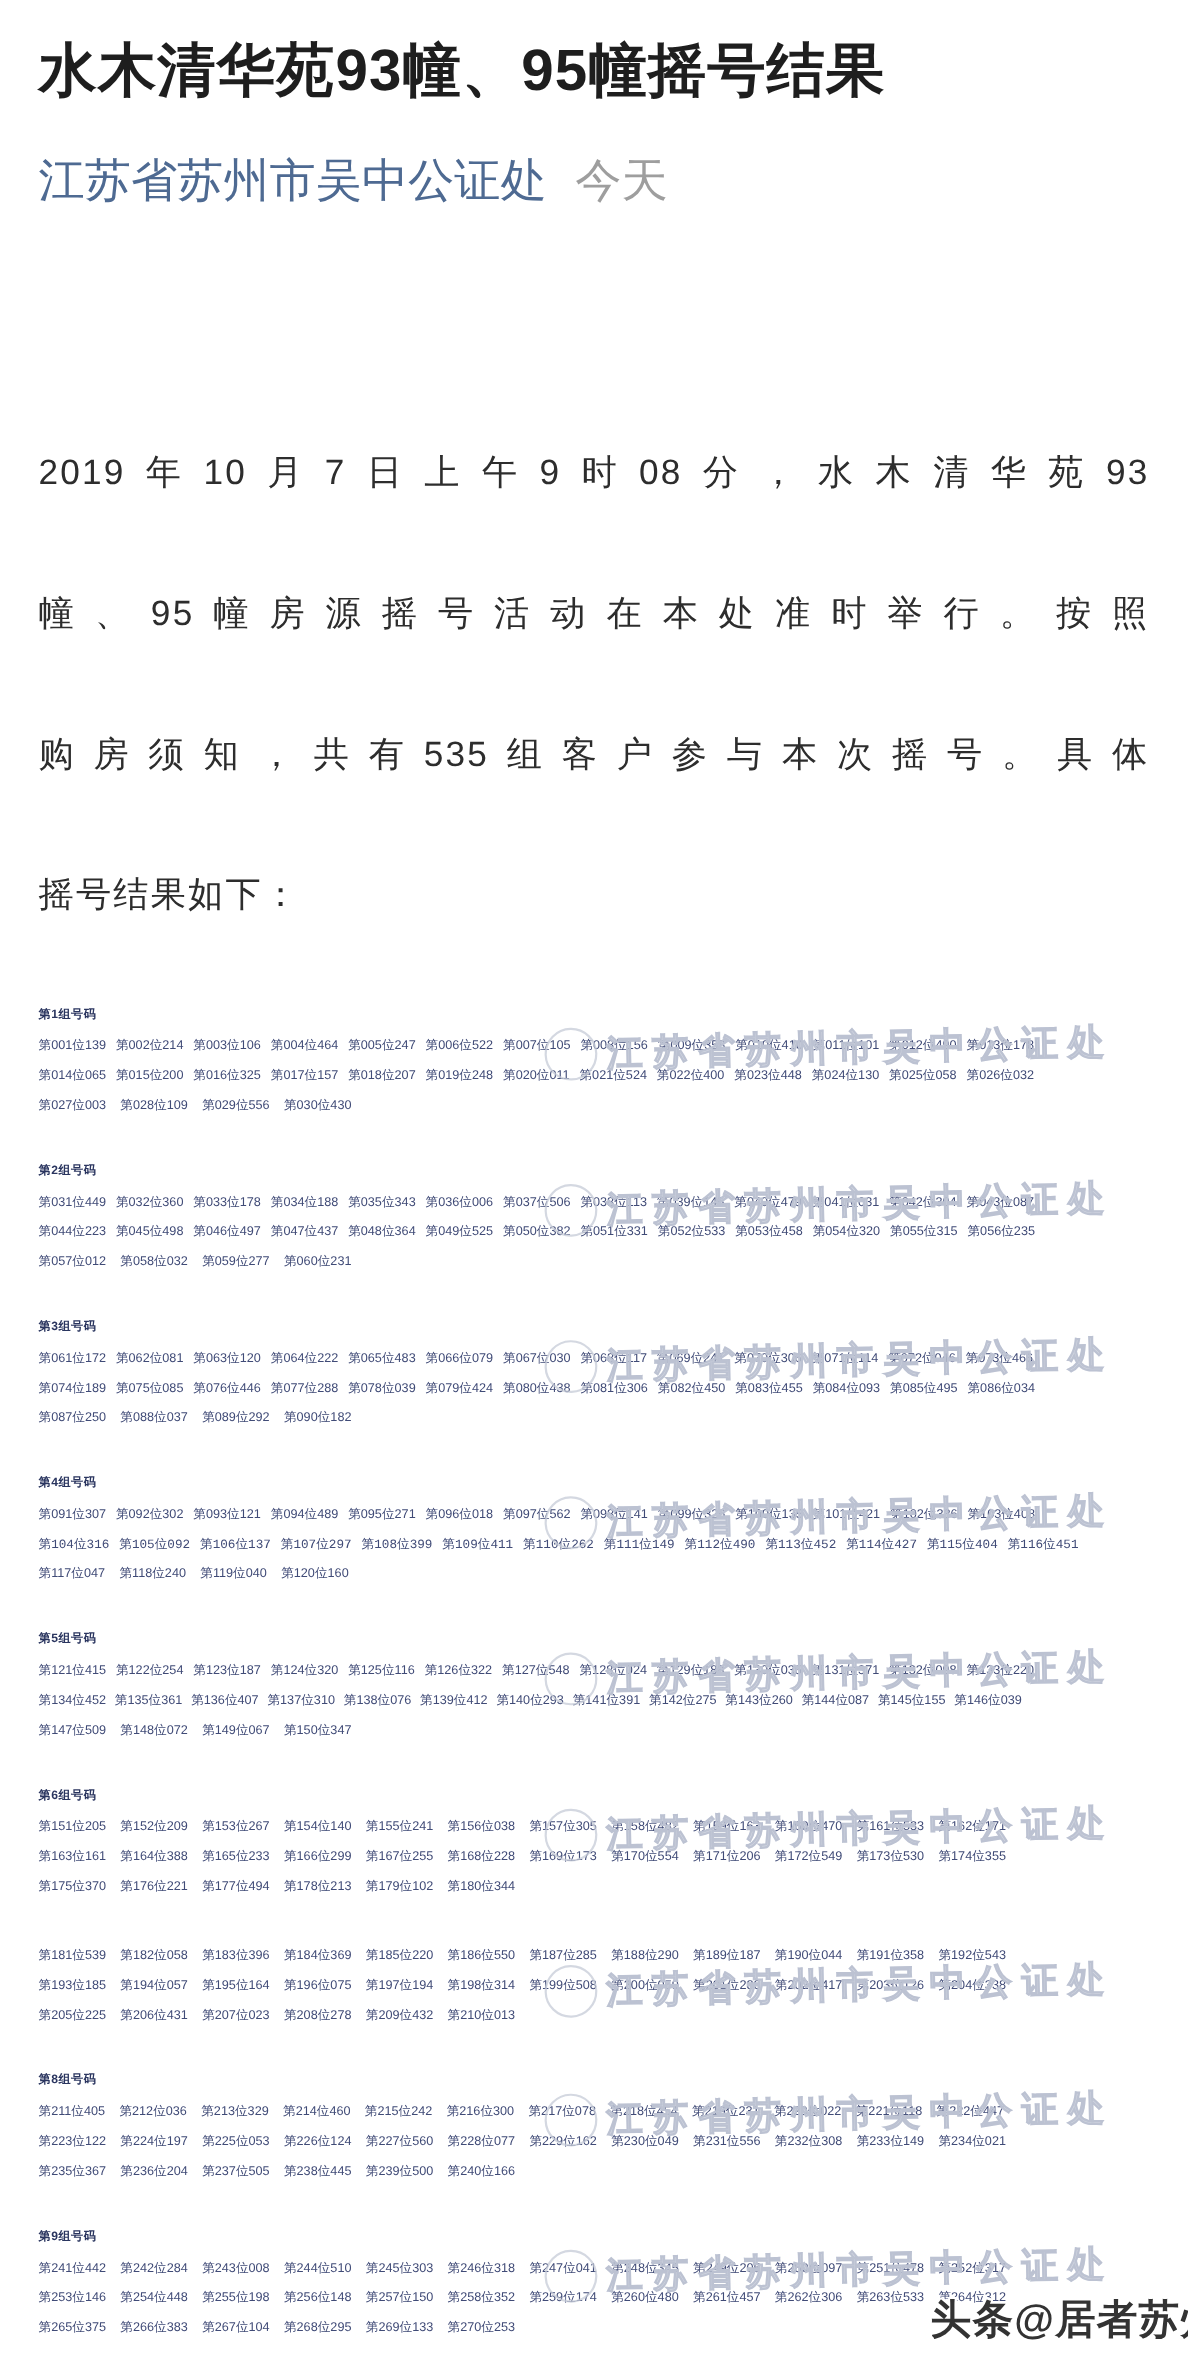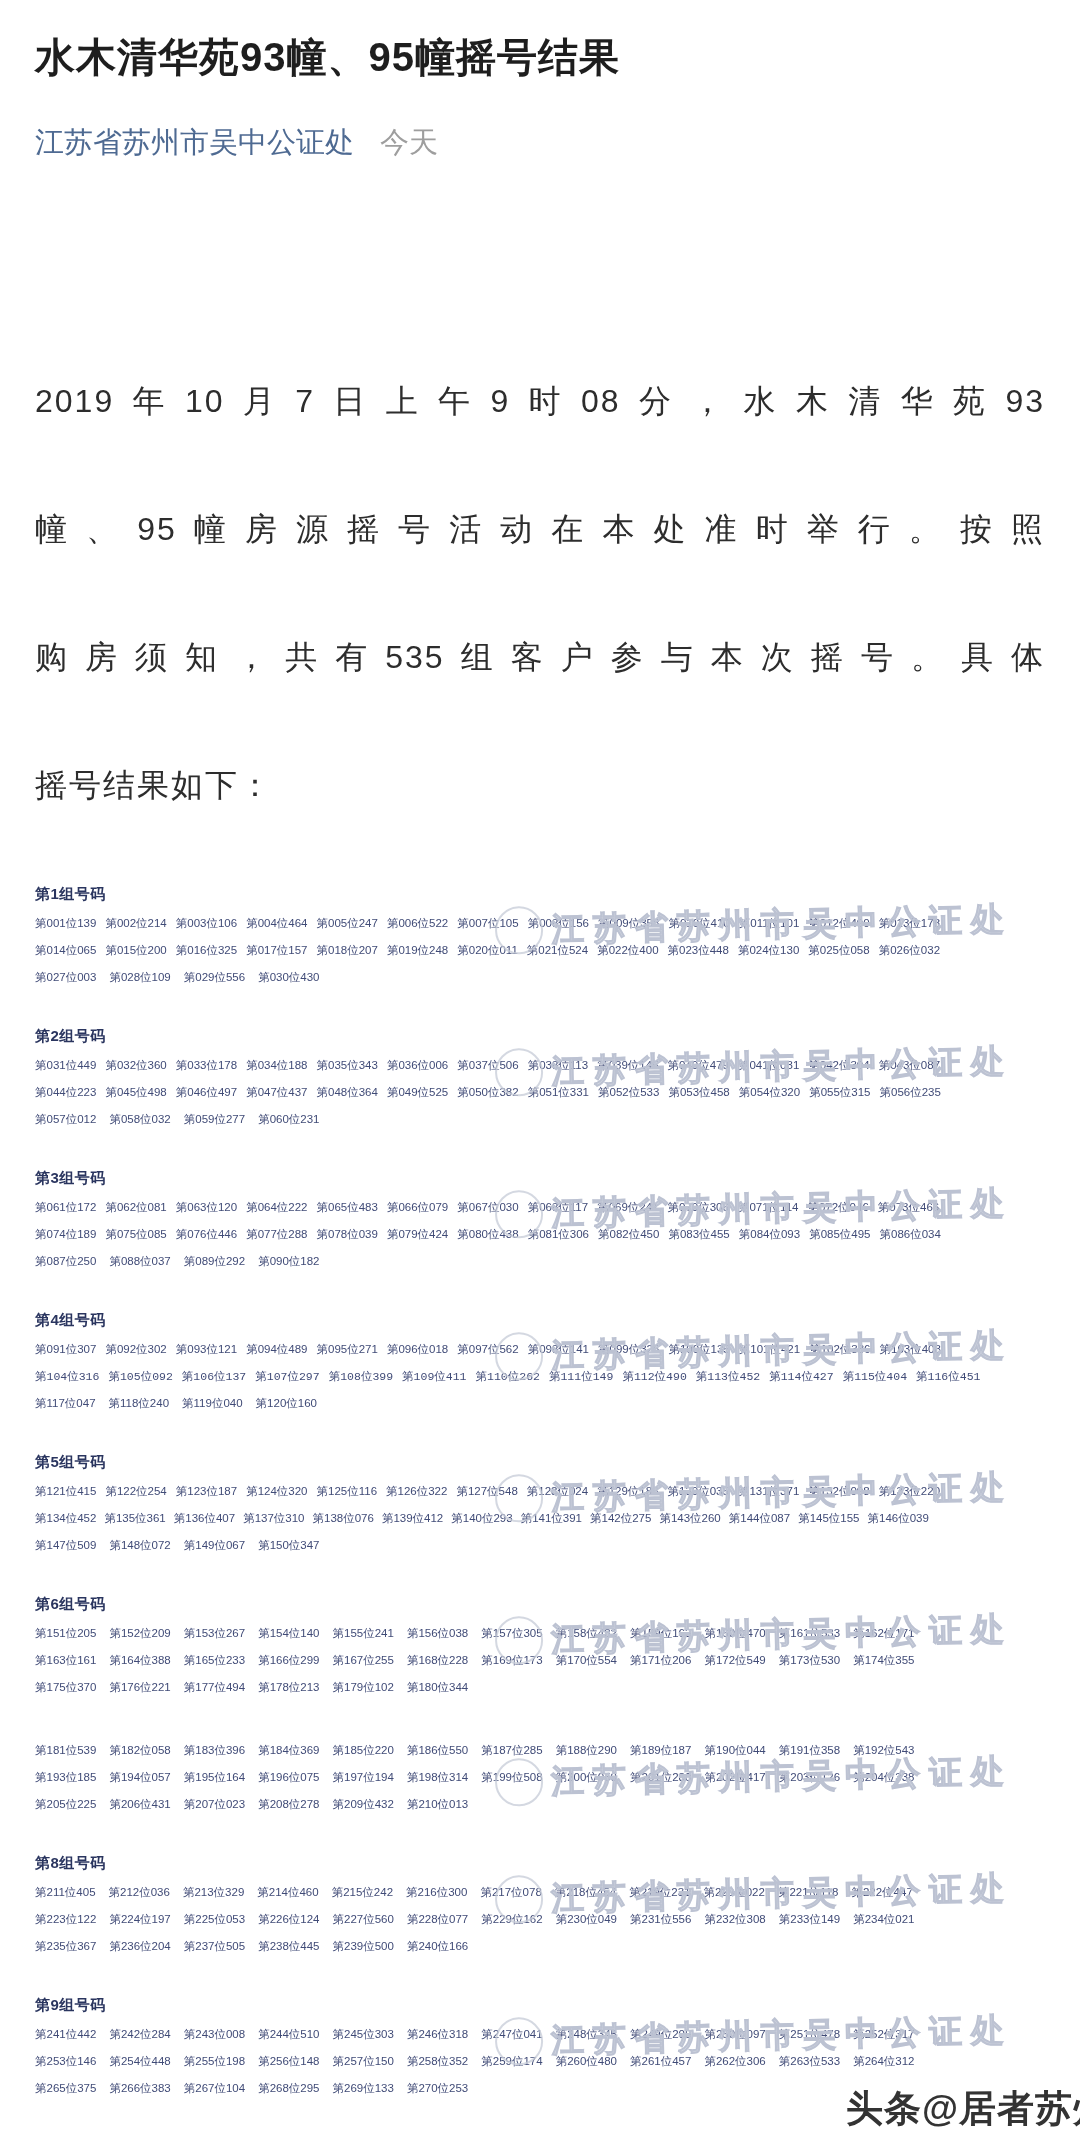--- a/index.html
+++ b/index.html
@@ -8,43 +8,43 @@
     width: 1080px;
     height: 2147px;
     margin: 0 auto;
     background: #ffffff;
     overflow: hidden;
     font-family: "Liberation Sans", "DejaVu Sans", sans-serif;
   }
   .title {
     margin: 0;
     padding: 34px 35px 0 35px;
-    font-size: 40px;
+    font-size: 53px;
     line-height: 1.16;
     font-weight: 700;
     color: #1e1e1e;
     letter-spacing: 1px;
   }
-  .byline { padding: 48px 35px 0 35px; font-size: 29px; line-height: 1; }
+  .byline { padding: 48px 35px 0 35px; font-size: 42px; line-height: 1; }
   .source { color: #4e6a92; cursor: pointer; }
   .time { color: #9e9e9e; margin-left: 26px; }
   .body { padding: 180px 35px 0 35px; }
   .body-line {
     font-size: 32px;
     color: #2d2d2d;
     line-height: 128px;
     letter-spacing: 2px;
     text-align: justify;
     text-align-last: justify;
   }
   .body-line:last-child { text-align: center; text-align-last: left; }
   .tables { padding: 36px 35px 0 35px; }
   .group { position: relative; margin-bottom: 36px; }
   .group-title {
-    font-size: 15px;
+    font-size: 11px;
     line-height: 18px;
     font-weight: 700;
     color: #2a355f;
     margin-bottom: 7px;
     letter-spacing: 0.5px;
   }
   .row {
     display: flex;
     line-height: 27px;
     font-size: 11.5px;

